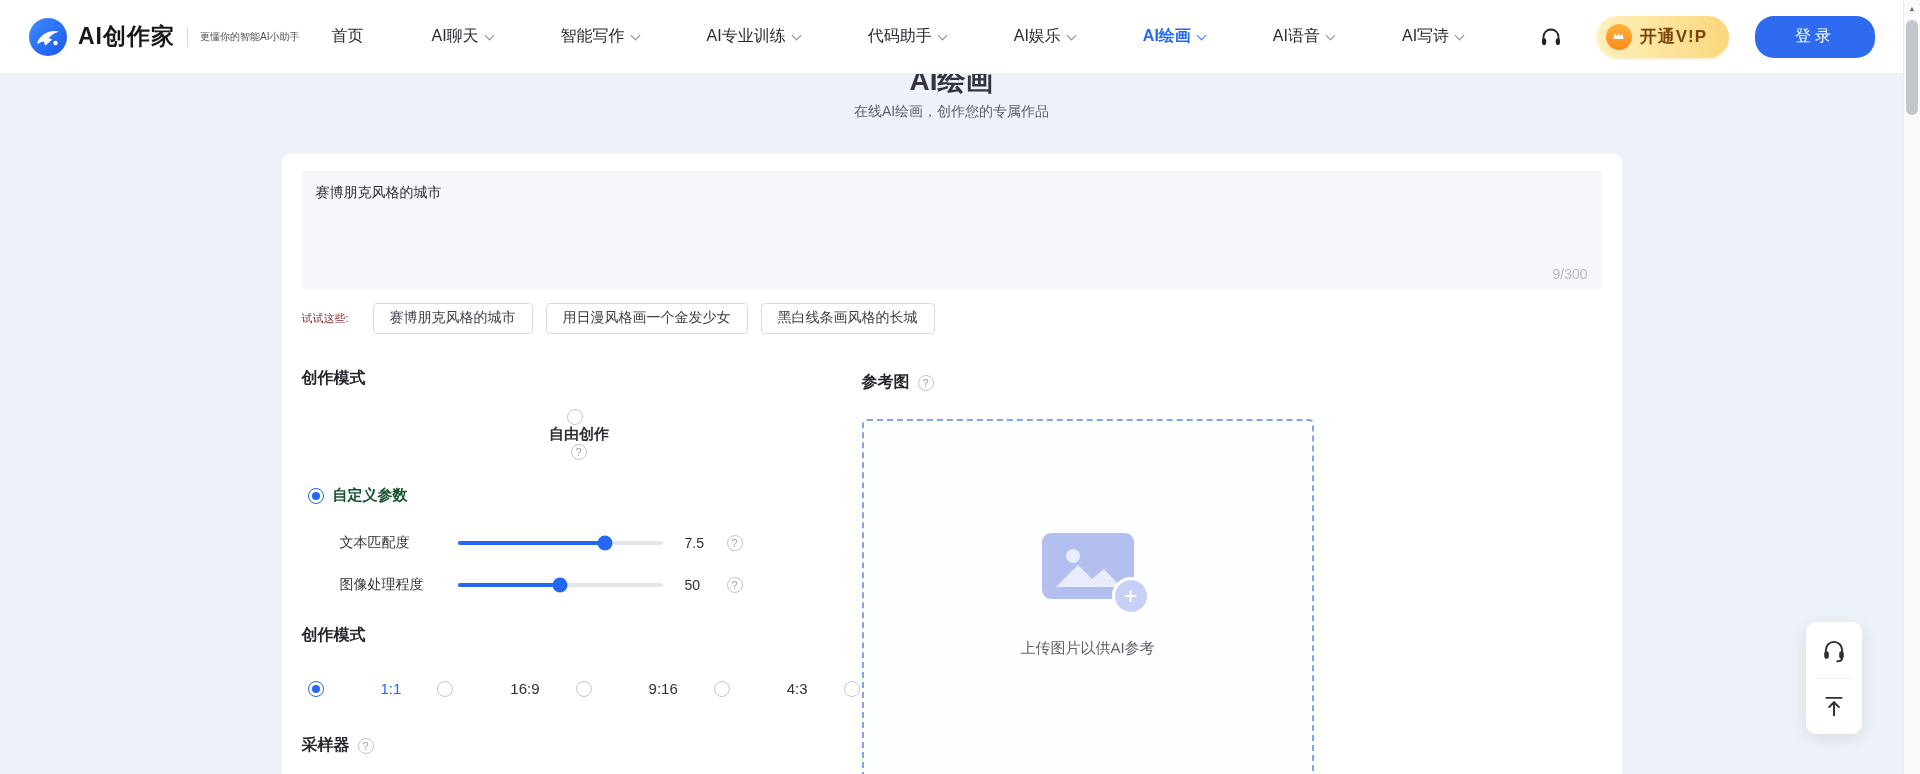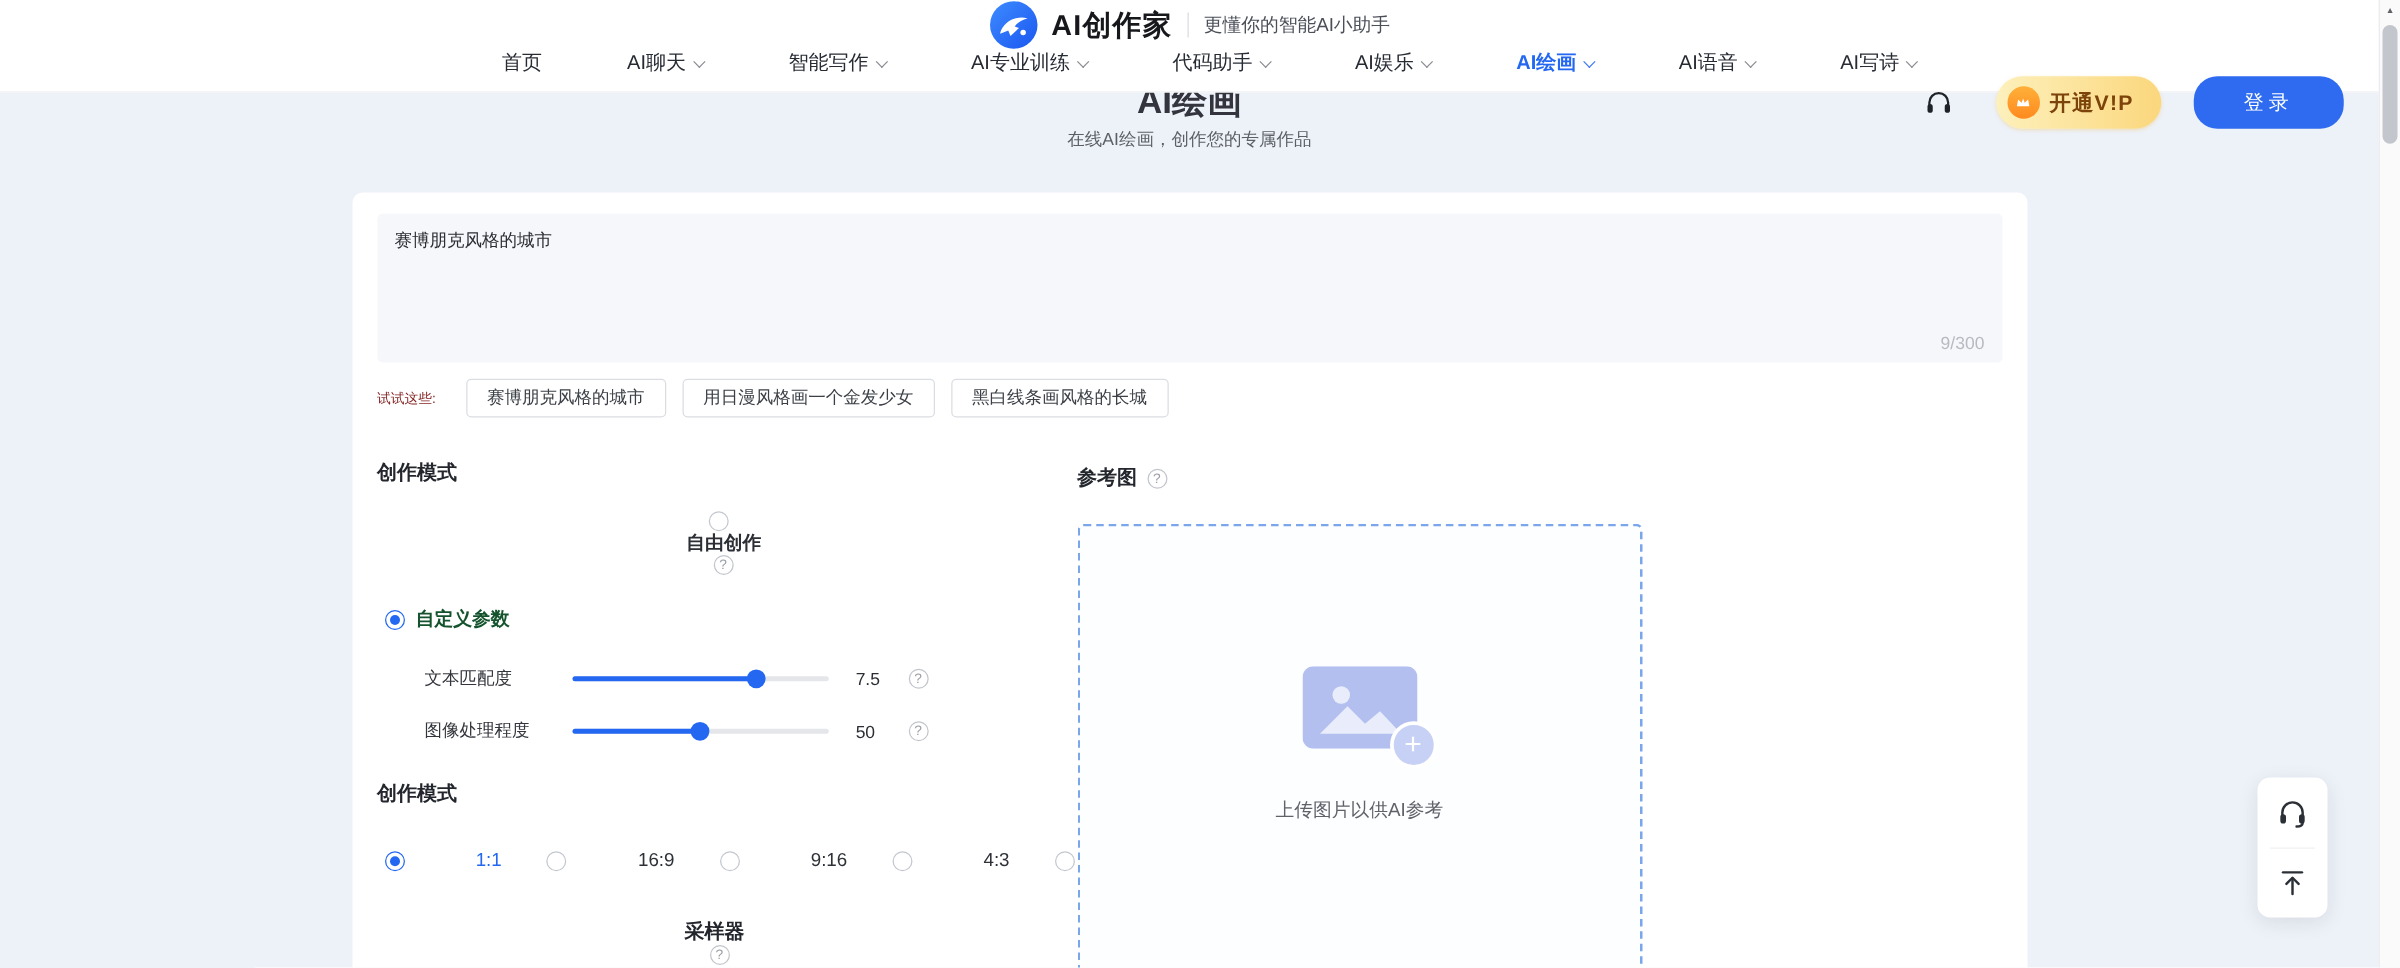--- a/index.html
+++ b/index.html
@@ -2,26 +2,26 @@
 <html><head>
 <meta charset="utf-8">
 <style>
   * { margin:0; padding:0; box-sizing:border-box; }
   html,body { width:1920px; height:774px; overflow:hidden; }
   body { font-family:"Liberation Sans","DejaVu Sans",sans-serif; background:#edf1f8; position:relative; color:#25282e; }
   .page { position:absolute; left:0; top:0; width:1903px; height:774px; }
 
   
   .header { position:absolute; left:0; top:0; width:1903px; height:74px; background:#fff; z-index:5;
-            display:flex; align-items:center; padding:0 28px; border-bottom:1px solid #f1f1f3;flex-direction:column; }
+            display:flex; align-items:center; padding:0 28px; border-bottom:1px solid #f1f1f3; }
   .brand { display:flex; align-items:center; }
   .logo { width:40px; height:40px; flex:0 0 auto; cursor:pointer; }
   .brand-name { font-size:23px; font-weight:700; color:#17181c; margin-left:10px; letter-spacing:1px; }
   .brand-divider { width:1px; height:20px; background:#d9dbe0; margin:0 12px; }
-  .tagline { font-size:15px; color:#4b4f58; }
+  .tagline { font-size:10px; color:#4b4f58; }
 
   .menu { display:flex; align-items:center; gap:68px; margin-left:32px; }
   .menu-item { display:inline-flex; align-items:center; font-size:16px; color:#272b33; cursor:pointer; white-space:nowrap; }
   .menu-item.active { color:#2468f2; font-weight:700; }
   .chev { display:inline-block; width:7px; height:7px; border-right:1.6px solid currentColor; border-bottom:1.6px solid currentColor;
           transform:rotate(45deg); margin-left:7px; margin-bottom:3px; opacity:.55; }
   .menu-item.active .chev { opacity:.9; }
 
   .nav-right { margin-left:auto; display:flex; align-items:center; }
   .icon-btn { width:28px; height:28px; display:flex; align-items:center; justify-content:center; cursor:pointer; color:#1f2329; }
@@ -51,21 +51,21 @@
   .chip { height:31px; display:inline-flex; align-items:center; padding:0 16px; border:1px solid #dadde1; border-radius:4px;
           font-size:14px; color:#3c4046; background:#fff; margin-right:13px; cursor:pointer; }
 
   .columns { display:flex; }
   .col-left { width:540px; flex:0 0 auto; }
   .col-right { margin-left:20px; width:452px; }
 
   .sec-title { font-size:16px; font-weight:700; color:#23262c; display:flex; align-items:center; }
   .t1 { margin-bottom:20px; }
   .t2 { margin:0 0 34px; }
-  .t3 { margin-bottom:18px;flex-direction:column; }
+  .t3 { margin-bottom:18px; }
 
   .radio-row { display:flex; align-items:center; margin-left:6px; cursor:pointer; }
   .r1 { margin-bottom:26px;flex-direction:column; }
   .r2 { margin-bottom:28px; }
   .radio { width:16px; height:16px; border-radius:50%; border:1.5px solid #c3c7ce; background:#fff; flex:0 0 auto; position:relative; }
   .radio.checked { border-color:#2468f2; }
   .radio.checked::after { content:""; position:absolute; left:50%; top:50%; width:8px; height:8px; border-radius:50%;
                           background:#2468f2; transform:translate(-50%,-50%); }
   .radio-label { font-size:15px; font-weight:700; color:#2b2e34; margin-left:9px; }
   .radio-row.selected .radio-label { color:#14532d; }

